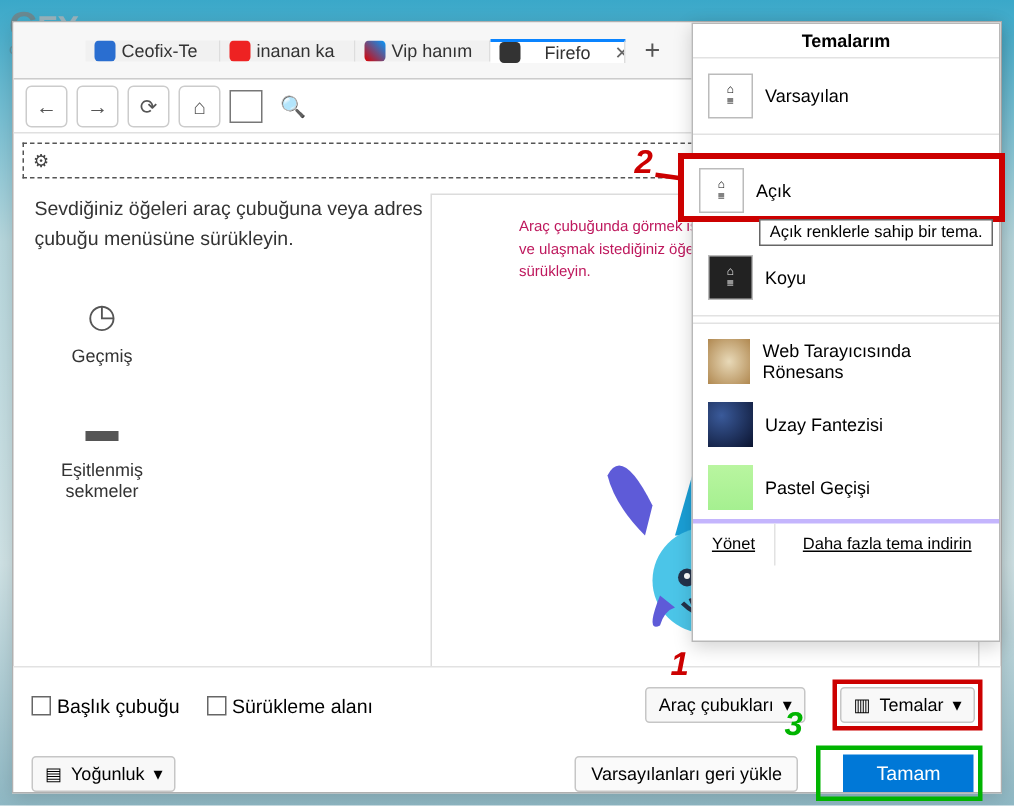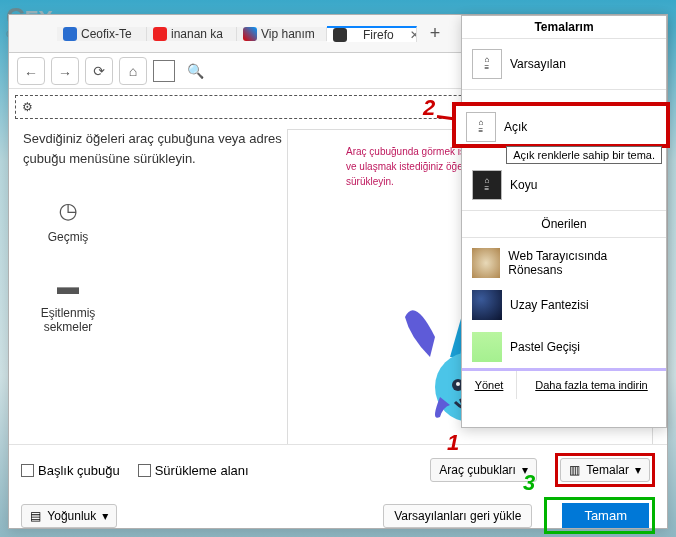--- a/index.html
+++ b/index.html
@@ -210,21 +210,20 @@
       </div>
     </div>
     <div class="tooltip">Açık renklerle sahip bir tema.</div>
 
     <div style="height:70px"></div>
     <div class="theme-row">
       <span class="swatch dark">⌂<br>≡</span>
       <span>Koyu</span>
     </div>
     <div class="hr"></div>
-    <div class="rec-title">Önerilen</div>
     <div class="hr"></div>
     <div class="theme-row">
       <span class="sw-img" style="background:radial-gradient(#e8d9b8,#b08850)"></span>
       <span>Web Tarayıcısında Rönesans</span>
     </div>
     <div class="theme-row">
       <span class="sw-img" style="background:radial-gradient(circle at 30% 30%,#3a5a9a,#0b1430)"></span>
       <span>Uzay Fantezisi</span>
     </div>
     <div class="theme-row">

